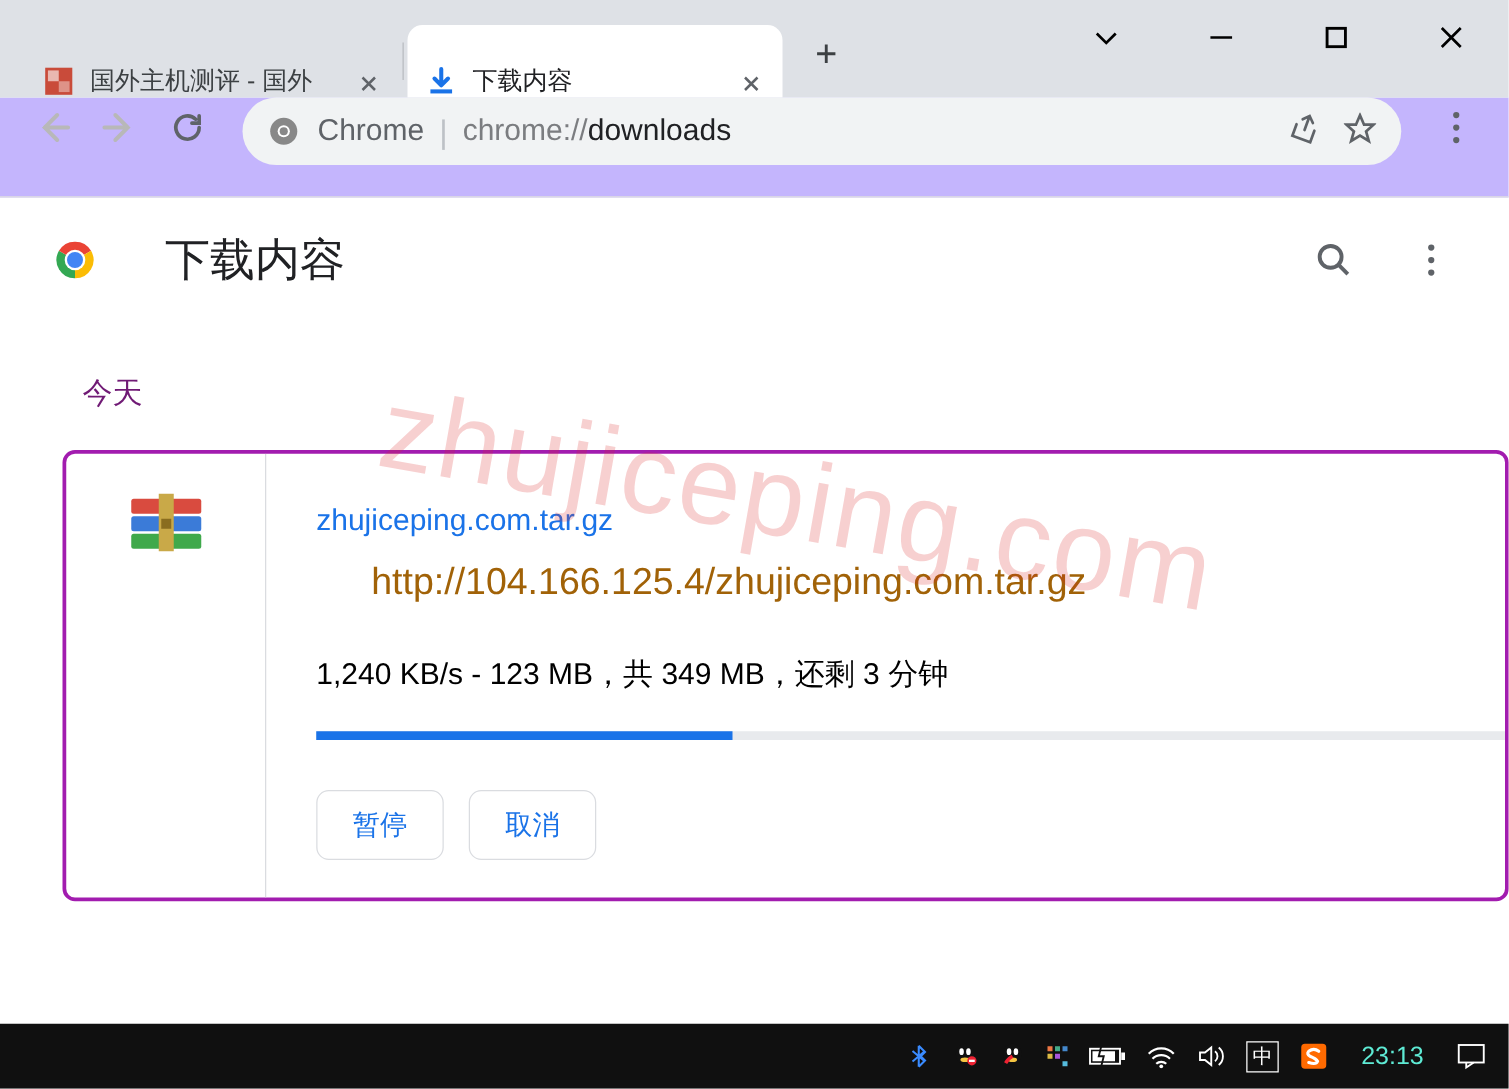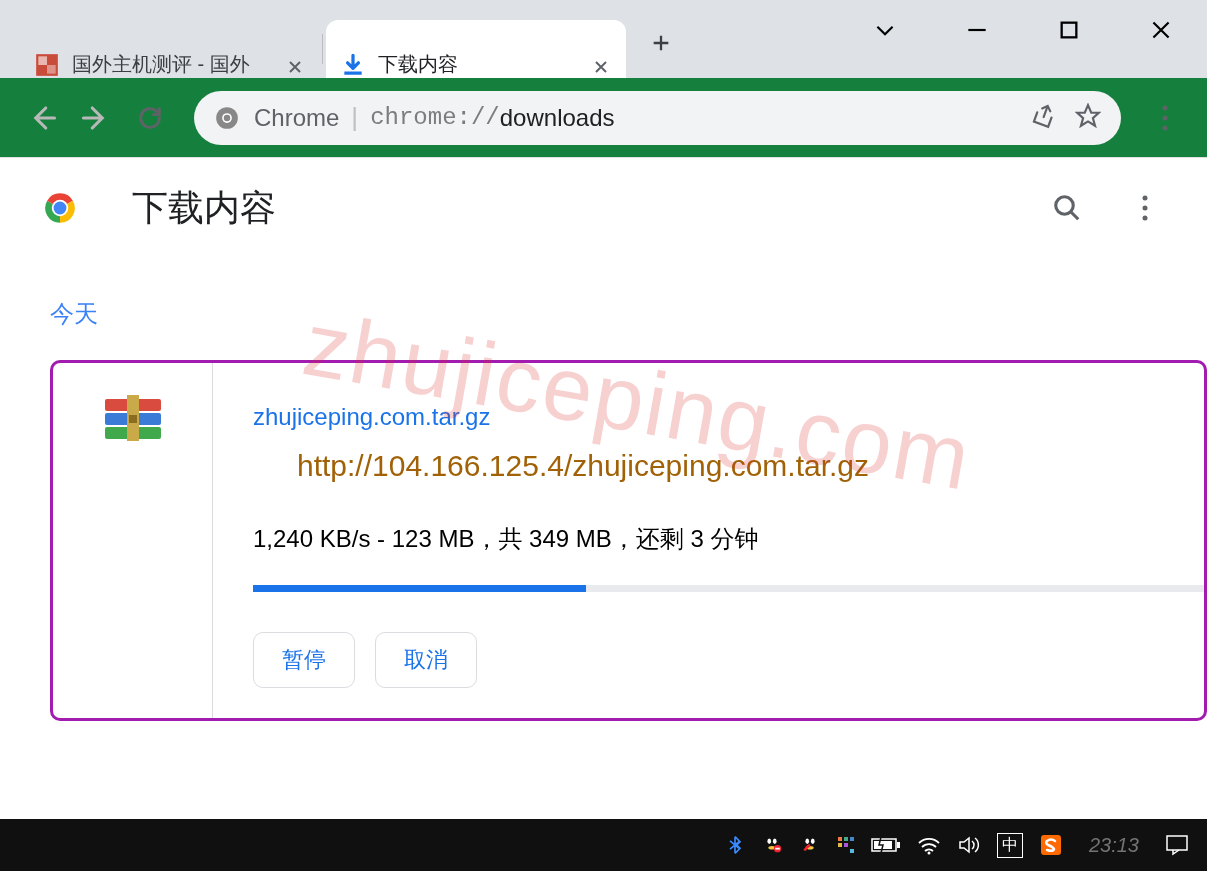--- a/index.html
+++ b/index.html
@@ -17,61 +17,61 @@
   .tab.active .label { color: #202124; }
   .tab .close { width: 22px; height: 22px; margin-left: 10px; display: flex; align-items: center; justify-content: center; cursor: pointer; color: #5f6368; font-size: 18px; }
   .newtab { display:flex; align-items:center; justify-content:center; width:46px; height:46px; margin-left: 6px; cursor:pointer; align-self:center; }
   .newtab svg { width: 22px; height: 22px; color: #3c4043; }
 
   .win-controls { position: absolute; right: 0; top: 0; display: flex; }
   .win-btn { width: 92px; height: 60px; display: flex; align-items: center; justify-content: center; cursor: pointer; }
   .win-btn svg { color: #000; }
 
   
-  .toolbar { height: 80px; background: #15803d; display: flex; align-items: center; padding: 0 18px; border-bottom: 1px solid #e0e0e0; gap: 6px; }
+  .toolbar { height: 80px; background: #c4b5fd; display: flex; padding: 0 18px; border-bottom: 1px solid #e0e0e0; gap: 6px; }
   .tbtn { width: 48px; height: 48px; display:flex; align-items:center; justify-content:center; border-radius: 50%; cursor:pointer; }
   .tbtn svg { color: #5f6368; }
   .tbtn.disabled svg { color: #b8b8b8; }
   .omnibox { flex: 1; height: 54px; background: #f1f3f4; border-radius: 27px; display: flex; align-items: center; padding: 0 20px; margin: 0 14px; position: relative; }
   .omnibox .chrome-icon { width: 26px; height: 26px; margin-right: 14px; }
   .omni-text { font-size: 24px; display: flex; align-items: center; color: #5f6368; }
   .omni-text .sep2 { margin: 0 12px; color: #bdc1c6; font-size: 26px; font-weight: 100; }
-  .omni-text .proto { color: #7b7d80; font-family: Liberation Mono, monospace; }
+  .omni-text .proto { color: #7b7d80; }
   .omni-text .dom { color: #202124; }
   .omni-actions { position: absolute; right: 20px; display:flex; gap:18px; align-items:center; }
 
   
   .page-header { height: 100px; display:flex; align-items:center; padding: 0 38px; }
   .page-header .logo { width: 44px; height: 44px; margin-right: 50px; }
   .page-header h1 { font-size: 36px; font-weight: 400; color: #202124; flex:1; }
   .page-header .icon-btn { width:48px; height:48px; display:flex; align-items:center; justify-content:center; cursor:pointer; margin-left: 30px; }
 
   
-  .section-label { font-size: 24px; color: #3b82f6; padding: 40px 50px 30px 50px; }
+  .section-label { font-size: 24px; color: #701a75; padding: 40px 50px 30px 50px; margin-left: 16px; }
 
   
   .card { margin-left: 50px; background:#fff; border: 3px solid #a21caf; border-radius: 10px; display:flex; padding: 0; overflow:hidden; min-height: 330px; }
   .card-left { width: 160px; border-right: 1px solid #dadce0; display:flex; justify-content:center; padding-top: 30px; }
   .file-icon { width: 64px; height: 54px; }
   .card-right { flex:1; padding: 40px 40px 30px 40px; }
   .fname { color: #1a73e8; font-size: 24px; margin-bottom: 18px; }
   .furl { color: #a16207; font-size: 30px; margin-bottom: 40px; margin-left: 44px; }
   .fstat { color: #000000; font-size: 24px; margin-bottom: 30px; }
   .progress { height: 7px; background: #e8eaed; position: relative; margin-bottom: 40px; margin-right: -40px; }
   .progress .bar { position:absolute; left:0; top:0; bottom:0; background:#1a73e8; }
   .dl-actions { display:flex; gap: 20px; }
   .dl-btn { border: 1px solid #dadce0; background:#fff; color:#1a73e8; font-size: 22px; padding: 12px 28px; border-radius: 10px; cursor:pointer; }
 
   
   .watermark { position:absolute; top: 350px; left: 300px; font-size: 90px; color: rgba(220,40,40,0.22); font-weight: 400; transform: rotate(10deg); letter-spacing: 2px; pointer-events: none; font-family: Arial; }
 
   
   .taskbar { position:absolute; bottom:0; left:0; right:0; height:52px; background:#101010; display:flex; align-items:center; justify-content:flex-end; padding: 0 18px; gap: 16px; color:#fff; }
   .tray-ico { display:flex; align-items:center; justify-content:center; }
-  .clock { font-size: 20px; color:#737373; margin: 0 10px; font-style: italic; }
+  .clock { font-size: 20px; color:#5eead4; margin: 0 10px; }
 </style>
 </head>
 <body>
 
 <div class="titlebar">
   <div class="tabs">
     <div class="tab inactive">
       <div class="favicon">
         <svg viewBox="0 0 24 24">
             <rect x="2" y="2" width="20" height="20" fill="#c94b3a"></rect>

